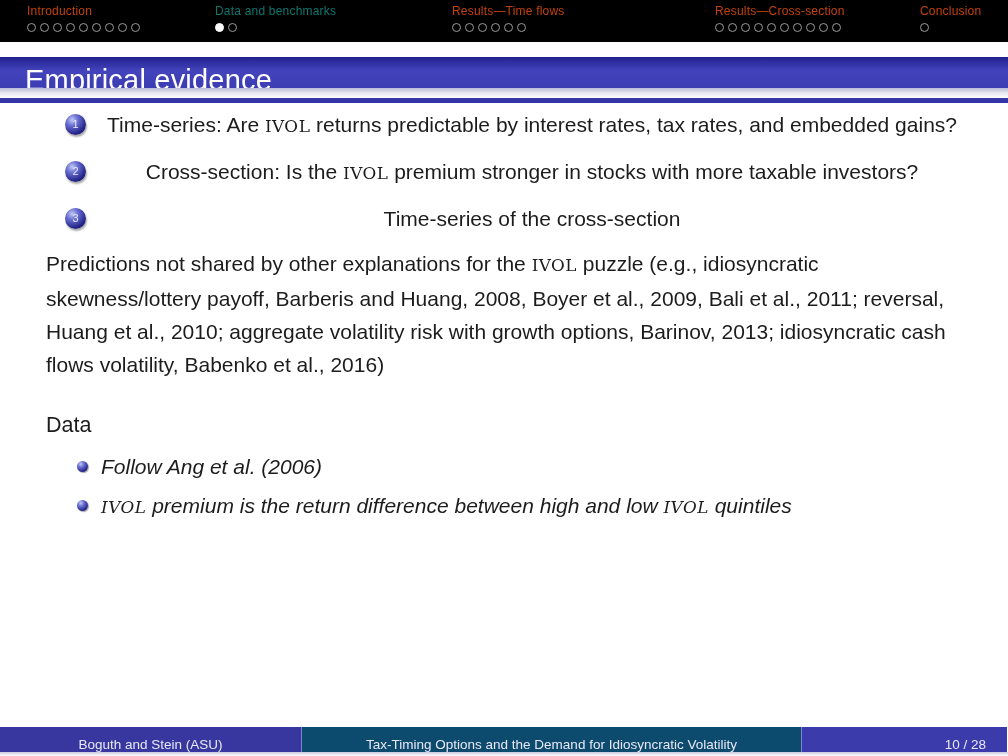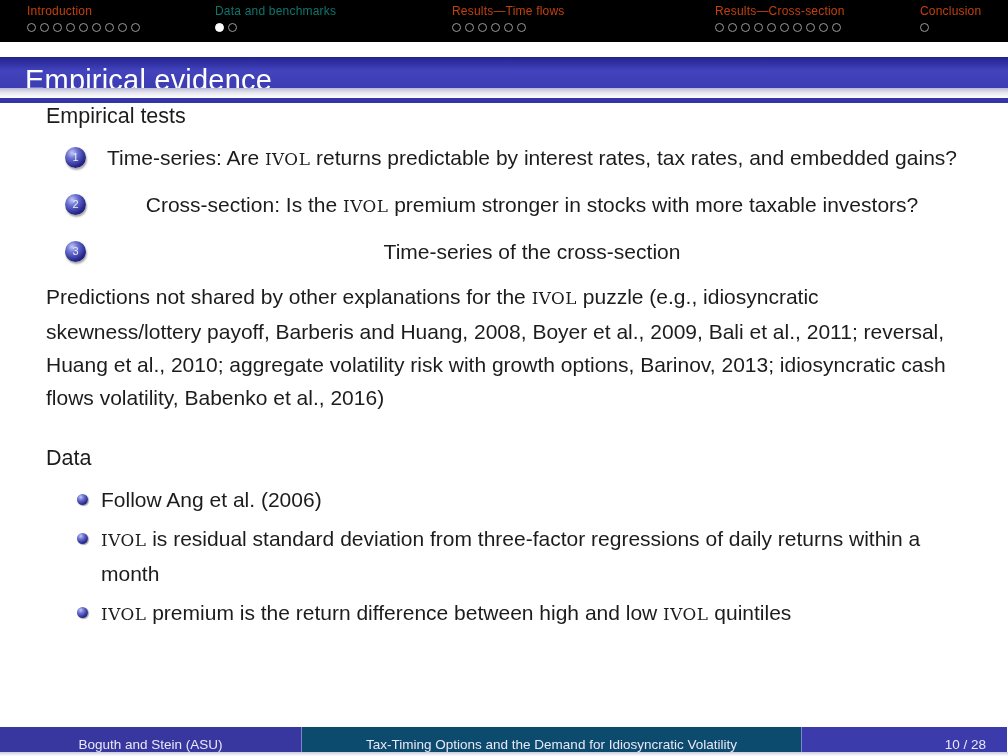--- a/index.html
+++ b/index.html
@@ -53,21 +53,21 @@
   .enum-item{display:flex;margin-bottom:12px;}
   .enum-ball{
     flex:0 0 auto;width:21px;height:21px;border-radius:50%;margin:6px 14px 0 19px;
     background:radial-gradient(circle at 34% 28%, #c4caf2 0%, #6a71d2 28%, #26268a 68%, #0d0d4e 100%);
     color:#e9ecff;font-size:11px;line-height:21px;text-align:center;
     box-shadow:1px 2px 2px rgba(0,0,0,0.35);
   }
   .enum-text{flex:1 1 auto;text-align:center;}
   .paragraph{margin:10px 0 0 0;}
   .data-heading{margin-top:28px;}
-  .bullet-list{margin:8px 0 0 0;}
+  .bullet-list{margin:8px 0 0 0;font-style:italic;}
   .bullet-item{display:flex;margin-bottom:6px;}
   .bullet-ball{
     flex:0 0 auto;width:11px;height:11px;border-radius:50%;margin:11px 13px 0 31px;
     background:radial-gradient(circle at 34% 28%, #c4caf2 0%, #6a71d2 30%, #26268a 70%, #0d0d4e 100%);
     box-shadow:1px 1px 1px rgba(0,0,0,0.35);
   }
   .sc{
     font-family:"DejaVu Serif", serif;
     font-size:0.80em;letter-spacing:0.5px;
   }
@@ -146,21 +146,20 @@
         </span>
     </div>
   </div>
 
   <div class="titlebar">
     <span class="frame-title">Empirical evidence</span>
   </div>
   <div class="title-shadow"></div>
 
   <div class="body">
-    <p class="block-heading">Empirical tests</p>
 
     <div class="enum-list">
       <div class="enum-item">
         <span class="enum-ball">1</span>
         <span class="enum-text">Time-series: Are <span class="sc">IVOL</span> returns predictable by interest rates, tax rates, and embedded gains?</span>
       </div>
       <div class="enum-item">
         <span class="enum-ball">2</span>
         <span class="enum-text">Cross-section: Is the <span class="sc">IVOL</span> premium stronger in stocks with more taxable investors?</span>
       </div>
@@ -174,24 +173,20 @@
 
     <p class="block-heading data-heading">Data</p>
 
     <div class="bullet-list">
       <div class="bullet-item">
         <span class="bullet-ball"></span>
         <span class="bullet-text">Follow Ang et al. (2006)</span>
       </div>
       <div class="bullet-item">
         <span class="bullet-ball"></span>
-        <span class="bullet-text"><span class="sc">IVOL</span> is residual standard deviation from three-factor regressions of daily returns within a month</span>
-      </div>
-      <div class="bullet-item">
-        <span class="bullet-ball"></span>
         <span class="bullet-text"><span class="sc">IVOL</span> premium is the return difference between high and low <span class="sc">IVOL</span> quintiles</span>
       </div>
     </div>
   </div>
 
   <div class="footbar">
     <div class="foot-seg foot-authors">
       <span>Boguth and Stein (ASU)</span>
     </div>
     <div class="foot-seg foot-title">

